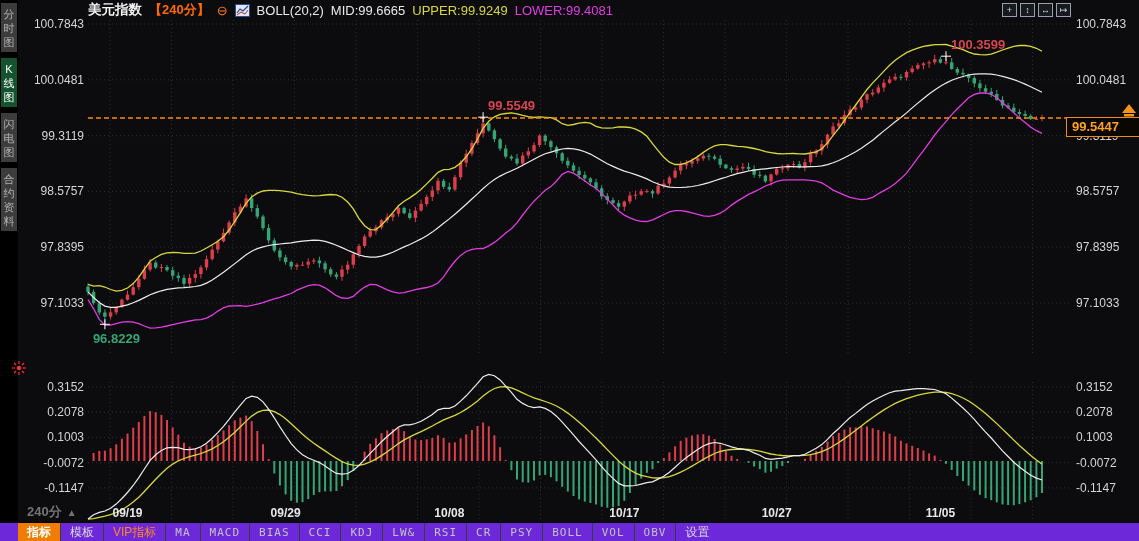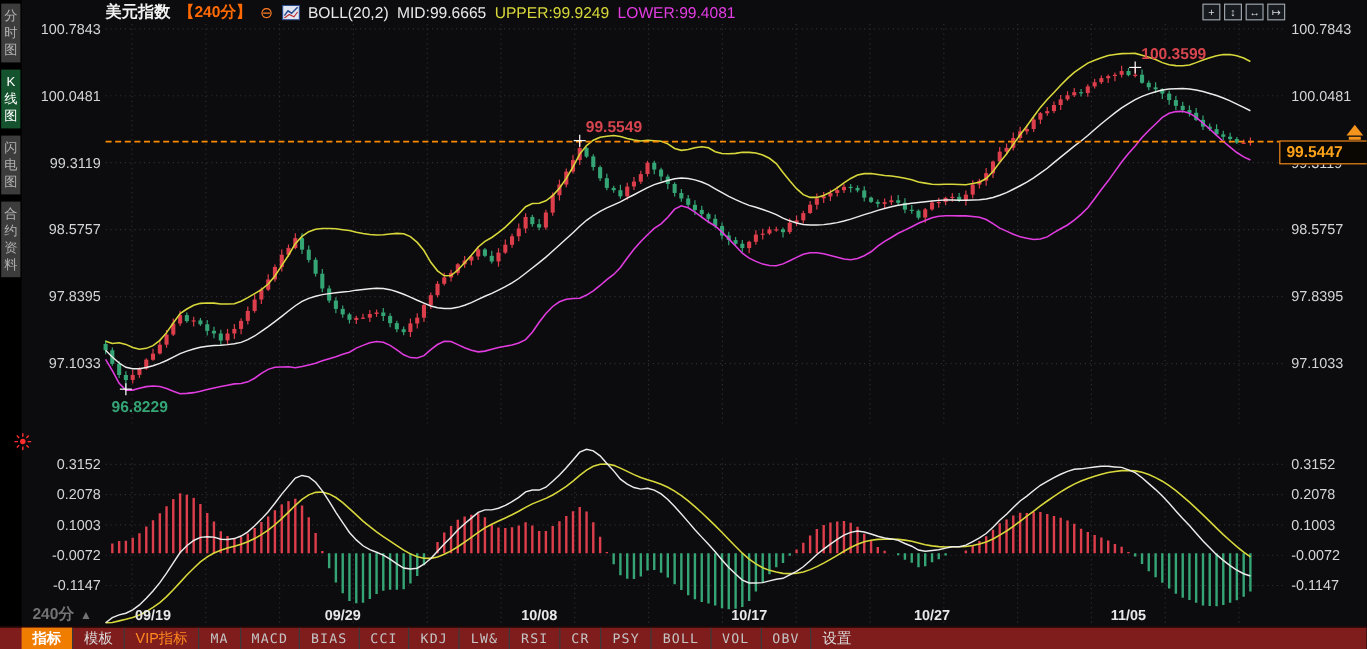--- a/index.html
+++ b/index.html
@@ -46,21 +46,21 @@
              padding-left:5px;z-index:5;}
 
   #period-label{position:absolute;left:27px;top:503px;color:#737373;font-size:13px;font-weight:bold;
                 z-index:3;cursor:pointer;}
   #period-label .arr{font-size:10px;margin-left:5px;}
 
   #watermark{position:absolute;right:14px;bottom:21px;color:#d4d4d4;font-size:33px;letter-spacing:2px;
              z-index:2;font-family:"DejaVu Sans",sans-serif;}
 
   
-  #toolbar{position:absolute;left:0;right:0;bottom:0;height:19px;background:#7f1d1d;display:flex;
+  #toolbar{position:absolute;left:0;right:0;bottom:0;height:19px;background:#6d28d9;display:flex;
            align-items:stretch;padding-left:18px;box-sizing:border-box;border-top:1px solid #000;z-index:4;}
   .tb-item{display:flex;align-items:center;padding:0 9px;font-size:12px;color:#dcdcdc;
            border-left:1px solid #3a3a3a;cursor:pointer;white-space:nowrap;}
   .tb-item:first-child{border-left:none;}
   .tb-item.en{font-family:"DejaVu Sans Mono",monospace;font-size:11px;color:#c4c4c4;letter-spacing:1px;}
   .tb-item.active{background:#f07c00;color:#fff;font-weight:bold;}
   .tb-item.vip{color:#ff8a1e;}
 </style>
 </head>
 <body>

